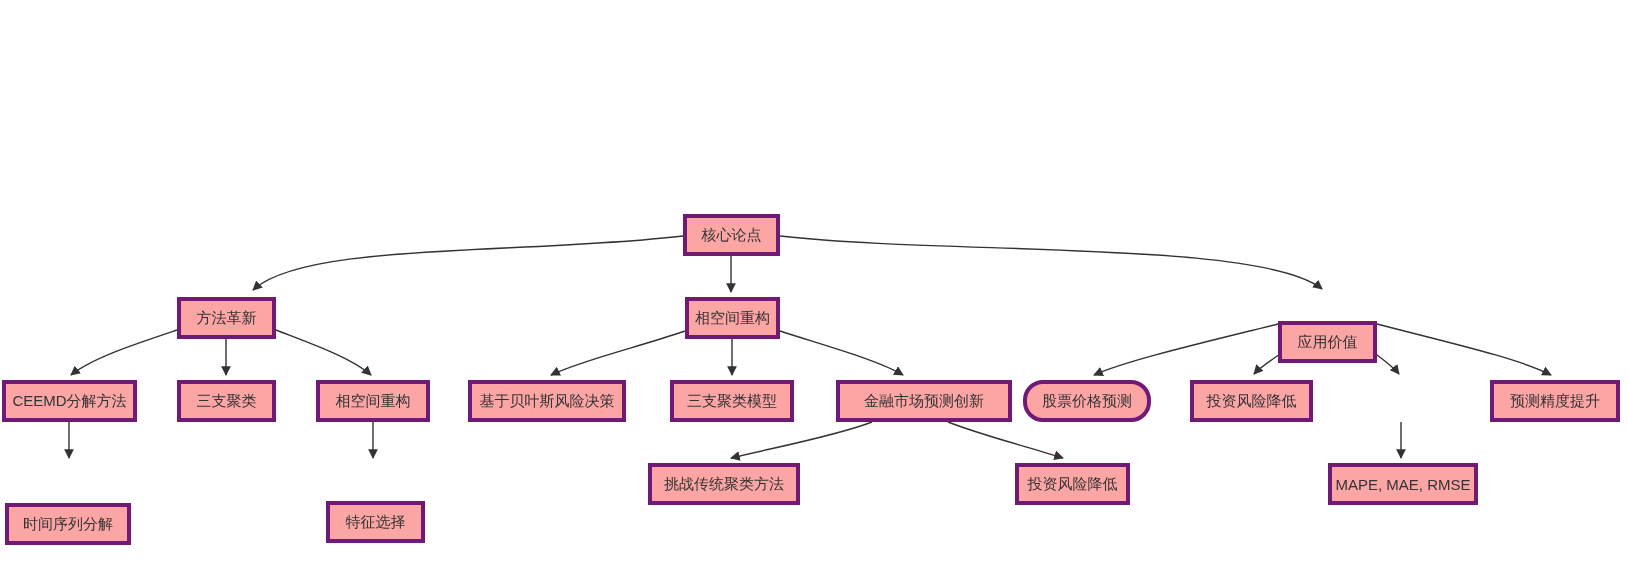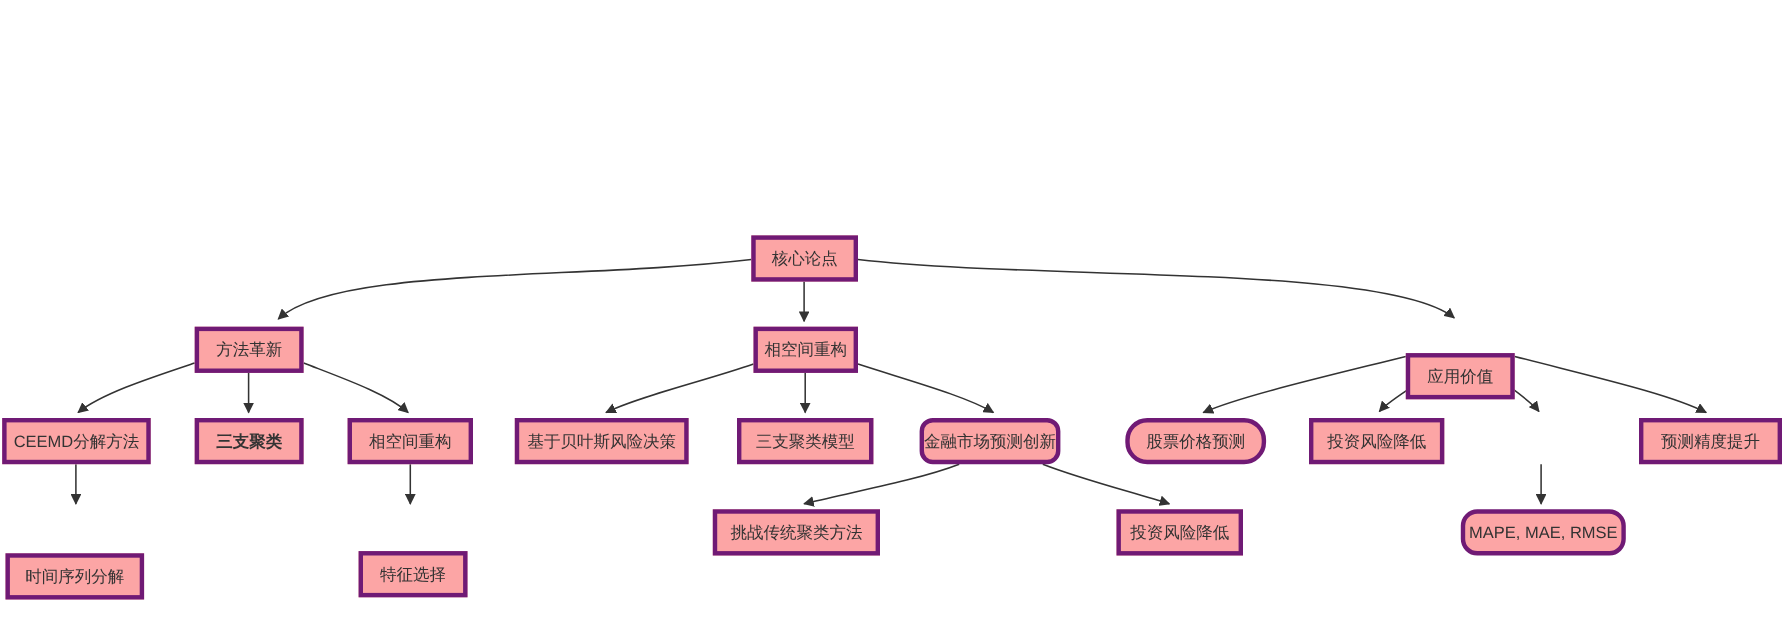--- a/index.html
+++ b/index.html
@@ -40,34 +40,34 @@
     font-size: 15px;
     white-space: nowrap;
     text-align: center;
   }
   
   #n-core        { left: 683px;  top: 214px; width: 97px;  }
   #n-method      { left: 177px;  top: 297px; width: 99px;  }
   #n-theory      { left: 685px;  top: 297px; width: 95px;  }
   #n-application { left: 1278px; top: 297px; width: 99px; margin-top: 24px;  }
   #n-ceemd       { left: 2px;    top: 380px; width: 135px; }
-  #n-threeway    { left: 177px;  top: 380px; width: 99px; font-weight: bold;  }
+  #n-threeway    { left: 177px;  top: 380px; width: 99px;  }
   #n-phase       { left: 316px;  top: 380px; width: 114px; }
   #n-bayes       { left: 468px;  top: 380px; width: 158px; }
   #n-twcmodel    { left: 670px;  top: 380px; width: 124px; }
-  #n-fininnov    { left: 836px;  top: 380px; width: 128px; border-radius: 12px; }
+  #n-fininnov    { left: 836px;  top: 380px; width: 176px; }
   #n-stock       { left: 1023px; top: 380px; width: 128px; border-radius: 20px; }
   #n-risk        { left: 1190px; top: 380px; width: 123px; }
   #n-validation  { left: 1353px; top: 380px; width: 97px;  }
   #n-precision   { left: 1490px; top: 380px; width: 130px; }
   #n-tsdecomp    { left: 5px;    top: 463px; width: 126px; margin-top: 40px; }
   #n-feature     { left: 326px;  top: 463px; width: 99px; margin-top: 38px;  }
   #n-challenge   { left: 648px;  top: 463px; width: 152px; }
   #n-limited     { left: 1015px; top: 463px; width: 115px; }
-  #n-metrics     { left: 1328px; top: 463px; width: 150px; border-radius: 15px; }
+  #n-metrics     { left: 1328px; top: 463px; width: 150px; }
 </style>
 </head>
 <body>
 
 <div id="canvas">
 
   <svg id="edges" viewBox="0 0 1628 576" xmlns="http://www.w3.org/2000/svg">
     <defs>
       <marker id="arrow" viewBox="0 0 10 10" refX="9" refY="5" markerWidth="7" markerHeight="7" orient="auto-start-reverse">
         <path d="M 0 0 L 10 5 L 0 10 z" fill="#333333"></path>

